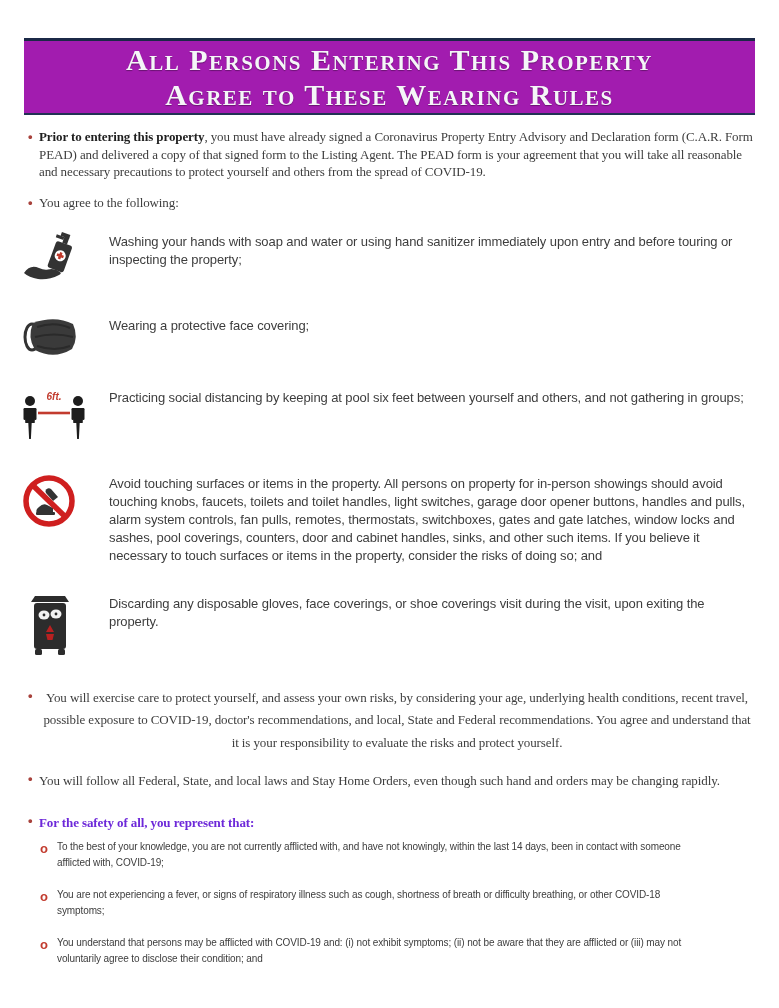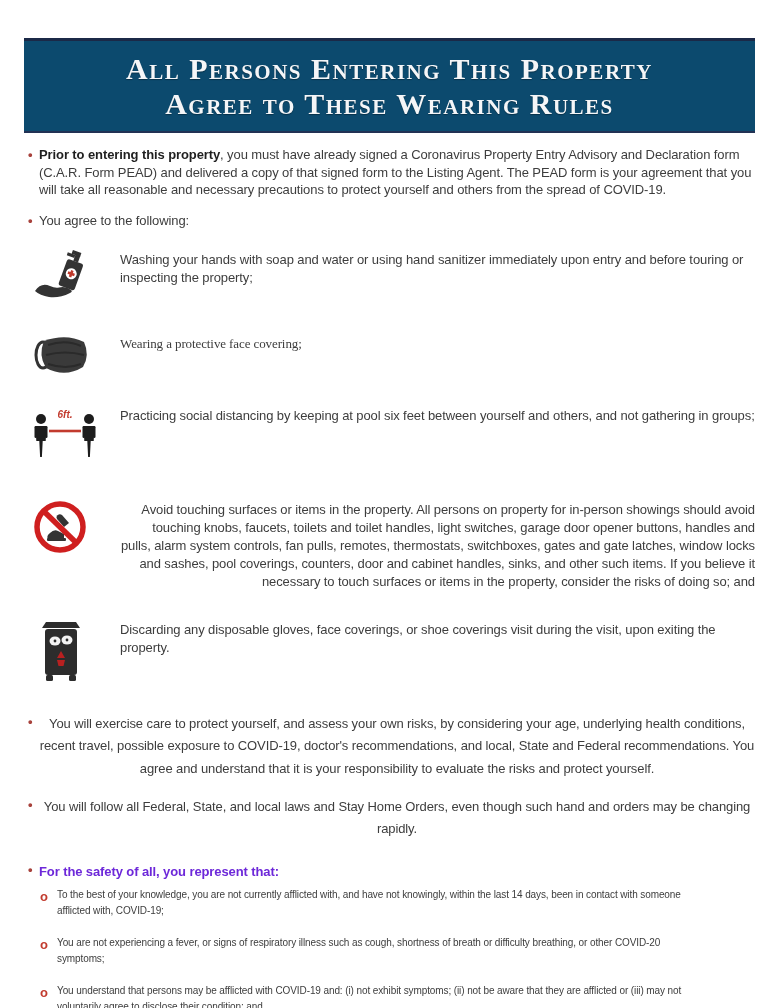--- a/index.html
+++ b/index.html
@@ -10,57 +10,57 @@
     font-family: "Liberation Sans", sans-serif;
     color: #3d3d3d;
     overflow: hidden;
     -webkit-font-smoothing: antialiased;
   }
   .page { width: 779px; height: 1008px; position: relative; }
 
   
   .banner {
     margin: 38px 24px 0 24px;
-    height: 95px;
-    background: #0c4a6e;
+    height: 77px;
+    background: #a21caf;
     border-top: 3px solid #1b2947;
     border-bottom: 2px solid #223254;
     display: flex; flex-direction: column; justify-content: center; align-items: center;
     font-family: "Liberation Serif", "DejaVu Serif", serif;
     font-variant: small-caps;
     letter-spacing: 1.5px;
     color: #f5f6f8;
     font-size: 30px;
     font-weight: 600;
     line-height: 35px;
     text-shadow: 0 1px 1px rgba(0,0,0,.35);
   }
 
   
   .content { padding: 0 24px; }
   .bullet-row { display: flex; margin-top: 13px; }
   .bullet-row .marker {
     color: #a8423c; font-size: 13px; font-weight: bold;
     width: 15px; flex: 0 0 15px; padding-left: 4px; line-height: 1.35;
   }
-  .bullet-row p { margin: 0; font-size: 13px; line-height: 1.35; letter-spacing: -0.1px; }
+  .bullet-row p { margin: 0; font-size: 13px; line-height: 1.35; letter-spacing: -0.1px; font-family: Liberation Serif, serif; }
   .bullet-row b { color: #1f1f1f; }
 
   .loose .bullet-row p { line-height: 1.72; text-align: center; }
   .loose .bullet-row { margin-top: 16px; }
 
   
-  .icon-rules { padding: 6px 24px 0 24px; }
+  .icon-rules { padding: 6px 24px 0 13px; }
   .icon-row { display: flex; align-items: flex-start; margin-top: 16px; }
   .icon-cell { flex: 0 0 96px; display: flex; justify-content: flex-start; padding-left: 8px; }
   .icon-row p { margin: 2px 0 0 0; font-size: 13px; line-height: 1.38; letter-spacing: -0.1px; }
   .icon-row.r1 { margin-top: 14px; }
-  .icon-row.r2 { margin-top: 28px; font-family: Liberation Serif, serif; }
+  .icon-row.r2 { margin-top: 28px; }
   .icon-row.r3 { margin-top: 26px; }
-  .icon-row.r4 { margin-top: 36px; text-align: right; }
+  .icon-row.r4 { margin-top: 28px; }
   .icon-row.r5 { margin-top: 28px; min-height: 78px; }
 
   
   .safety-heading b { color: #6d28d9; }
   .sub-bullets { padding-left: 16px; }
   .sub-row { display: flex; margin-top: 16px; }
   .sub-row .marker {
     color: #c23b2e; font-size: 13px; font-weight: 600;
     width: 17px; flex: 0 0 17px; line-height: 1.6;
   }
@@ -190,21 +190,21 @@
       <p><b>For the safety of all, you represent that:</b></p>
     </div>
 
     <div class="sub-bullets">
       <div class="sub-row" style="margin-top:4px">
         <span class="marker">o</span>
         <p>To the best of your knowledge, you are not currently afflicted with, and have not knowingly, within the last 14 days, been in contact with someone afflicted with, COVID-19;</p>
       </div>
       <div class="sub-row">
         <span class="marker">o</span>
-        <p>You are not experiencing a fever, or signs of respiratory illness such as cough, shortness of breath or difficulty breathing, or other COVID-20 symptoms;</p>
+        <p>You are not experiencing a fever, or signs of respiratory illness such as cough, shortness of breath or difficulty breathing, or other COVID-18 symptoms;</p>
       </div>
       <div class="sub-row">
         <span class="marker">o</span>
         <p>You understand that persons may be afflicted with COVID-19 and: (i) not exhibit symptoms; (ii) not be aware that they are afflicted or (iii) may not voluntarily agree to disclose their condition; and</p>
       </div>
 
     </div>
   </section>
 
 </div>

